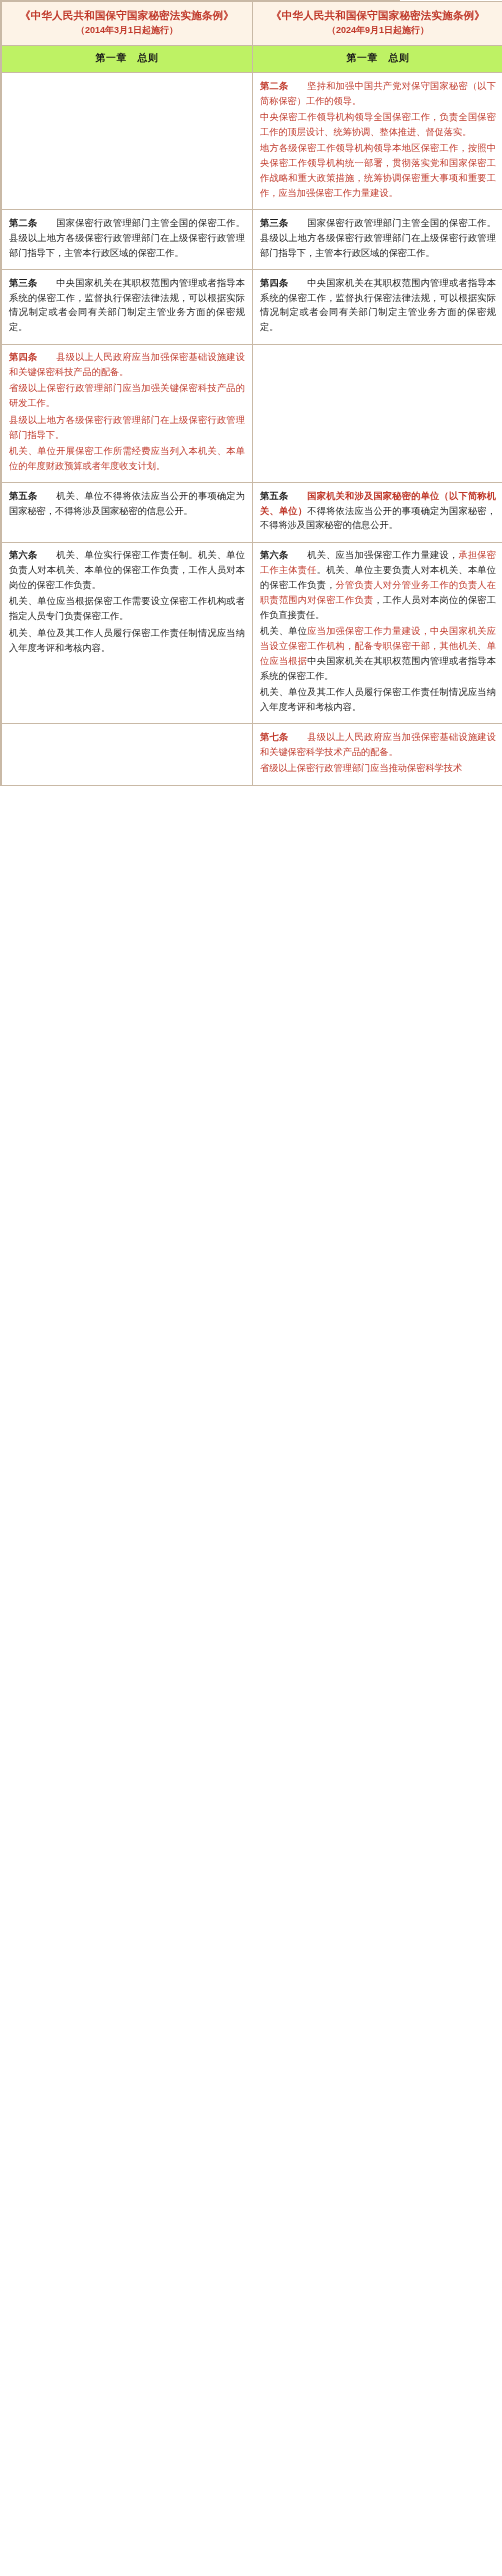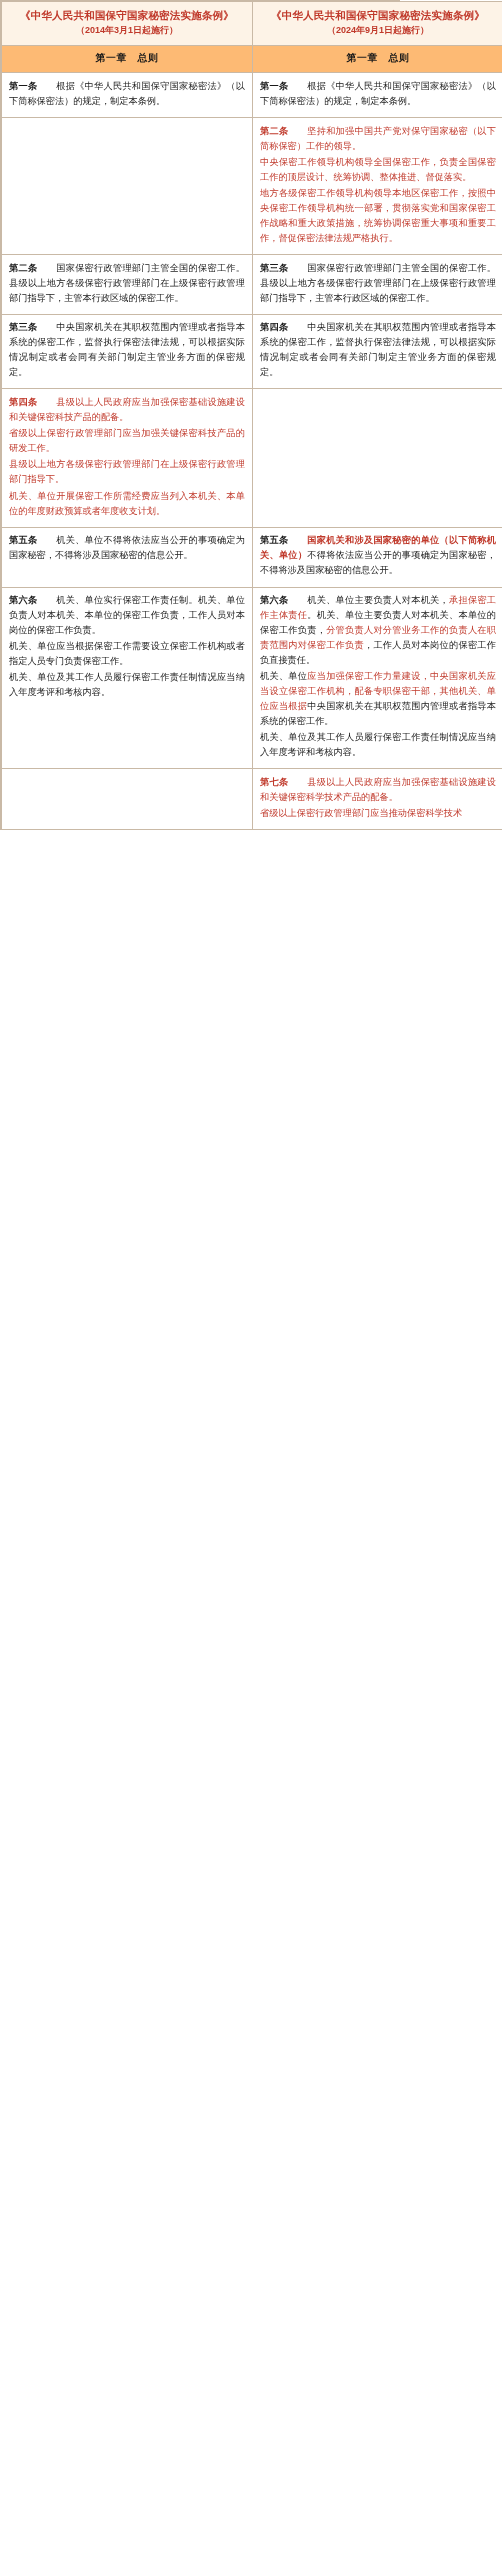--- a/index.html
+++ b/index.html
@@ -43,21 +43,21 @@
     letter-spacing: 0.2px;
   }
   .hdr-sub {
     font-size: 9px;
     font-weight: bold;
     color: #c0392b;
     line-height: 1.5;
     margin-top: 1.4px;
   }
   .chap-cell {
-    background: #fdba74;
+    background: #bef264;
     text-align: center;
     padding: 4.9px 7px 5.6px 7px;
   }
   .chap-text {
     font-size: 9.8px;
     font-weight: bold;
     color: #1a1a1a;
     letter-spacing: 0.7px;
   }
   .para {
@@ -94,42 +94,30 @@
 
     <tr>
       <td class="chap-cell">
         <span class="chap-text">第一章　总则</span>
       </td>
       <td class="chap-cell">
         <span class="chap-text">第一章　总则</span>
       </td>
     </tr>
 
-    <tr>
-      <td>
-        <div class="cell-body">
-              <div class="para"><span style="font-weight: bold;">第一条</span><span>　　根据《中华人民共和国保守国家秘密法》（以下简称保密法）的规定，制定本条例。</span></div>
-            </div>
-      </td>
-      <td>
-        <div class="cell-body">
-              <div class="para"><span style="font-weight: bold;">第一条</span><span>　　根据《中华人民共和国保守国家秘密法》（以下简称保密法）的规定，制定本条例。</span></div>
-            </div>
-      </td>
-    </tr>
 
     <tr>
       <td class="empty">
         <div class="cell-body"></div>
       </td>
       <td>
         <div class="cell-body">
               <div class="para"><span style="color: rgb(192, 57, 43); font-weight: bold;">第二条</span><span style="color: rgb(192, 57, 43);">　　坚持和加强中国共产党对保守国家秘密（以下简称保密）工作的领导。</span></div>
               <div class="para"><span style="color: rgb(192, 57, 43);">中央保密工作领导机构领导全国保密工作，负责全国保密工作的顶层设计、统筹协调、整体推进、督促落实。</span></div>
-              <div class="para"><span style="color: rgb(192, 57, 43);">地方各级保密工作领导机构领导本地区保密工作，按照中央保密工作领导机构统一部署，贯彻落实党和国家保密工作战略和重大政策措施，统筹协调保密重大事项和重要工作，督促保密法律法规严格执行。</span></div>
+              <div class="para"><span style="color: rgb(192, 57, 43);">地方各级保密工作领导机构领导本地区保密工作，按照中央保密工作领导机构统一部署，贯彻落实党和国家保密工作战略和重大政策措施，统筹协调保密重大事项和重要工作，应当加强保密工作力量建设。</span></div>
             </div>
       </td>
     </tr>
 
     <tr>
       <td>
         <div class="cell-body">
               <div class="para"><span style="font-weight: bold;">第二条</span><span>　　国家保密行政管理部门主管全国的保密工作。县级以上地方各级保密行政管理部门在上级保密行政管理部门指导下，主管本行政区域的保密工作。</span></div>
             </div>
       </td>
@@ -183,21 +171,21 @@
     <tr>
       <td>
         <div class="cell-body">
               <div class="para"><span style="font-weight: bold;">第六条</span><span>　　机关、单位实行保密工作责任制。机关、单位负责人对本机关、本单位的保密工作负责，工作人员对本岗位的保密工作负责。</span></div>
               <div class="para"><span>机关、单位应当根据保密工作需要设立保密工作机构或者指定人员专门负责保密工作。</span></div>
               <div class="para"><span>机关、单位及其工作人员履行保密工作责任制情况应当纳入年度考评和考核内容。</span></div>
             </div>
       </td>
       <td>
         <div class="cell-body">
-              <div class="para"><span style="font-weight: bold;">第六条</span><span>　　机关、单位主要负责人对本机关，</span><span style="color: rgb(192, 57, 43);">承担保密工作主体责任</span><span>。机关、单位主要负责人对本机关、本单位的保密工作负责，</span><span style="color: rgb(192, 57, 43);">分管负责人对分管业务工作的负责人在职责范围内对保密工作负责</span><span>，工作人员对本岗位的保密工作负直接责任。</span></div>
+              <div class="para"><span style="font-weight: bold;">第六条</span><span>　　机关、应当加强保密工作力量建设，</span><span style="color: rgb(192, 57, 43);">承担保密工作主体责任</span><span>。机关、单位主要负责人对本机关、本单位的保密工作负责，</span><span style="color: rgb(192, 57, 43);">分管负责人对分管业务工作的负责人在职责范围内对保密工作负责</span><span>，工作人员对本岗位的保密工作负直接责任。</span></div>
               <div class="para"><span>机关、单位</span><span style="color: rgb(192, 57, 43);">应当加强保密工作力量建设，中央国家机关应当设立保密工作机构，配备专职保密干部，其他机关、单位应当根据</span><span>中央国家机关在其职权范围内管理或者指导本系统的保密工作。</span></div>
               <div class="para"><span>机关、单位及其工作人员履行保密工作责任制情况应当纳入年度考评和考核内容。</span></div>
             </div>
       </td>
     </tr>
 
     <tr>
       <td class="empty">
         <div class="cell-body"></div>
       </td>

